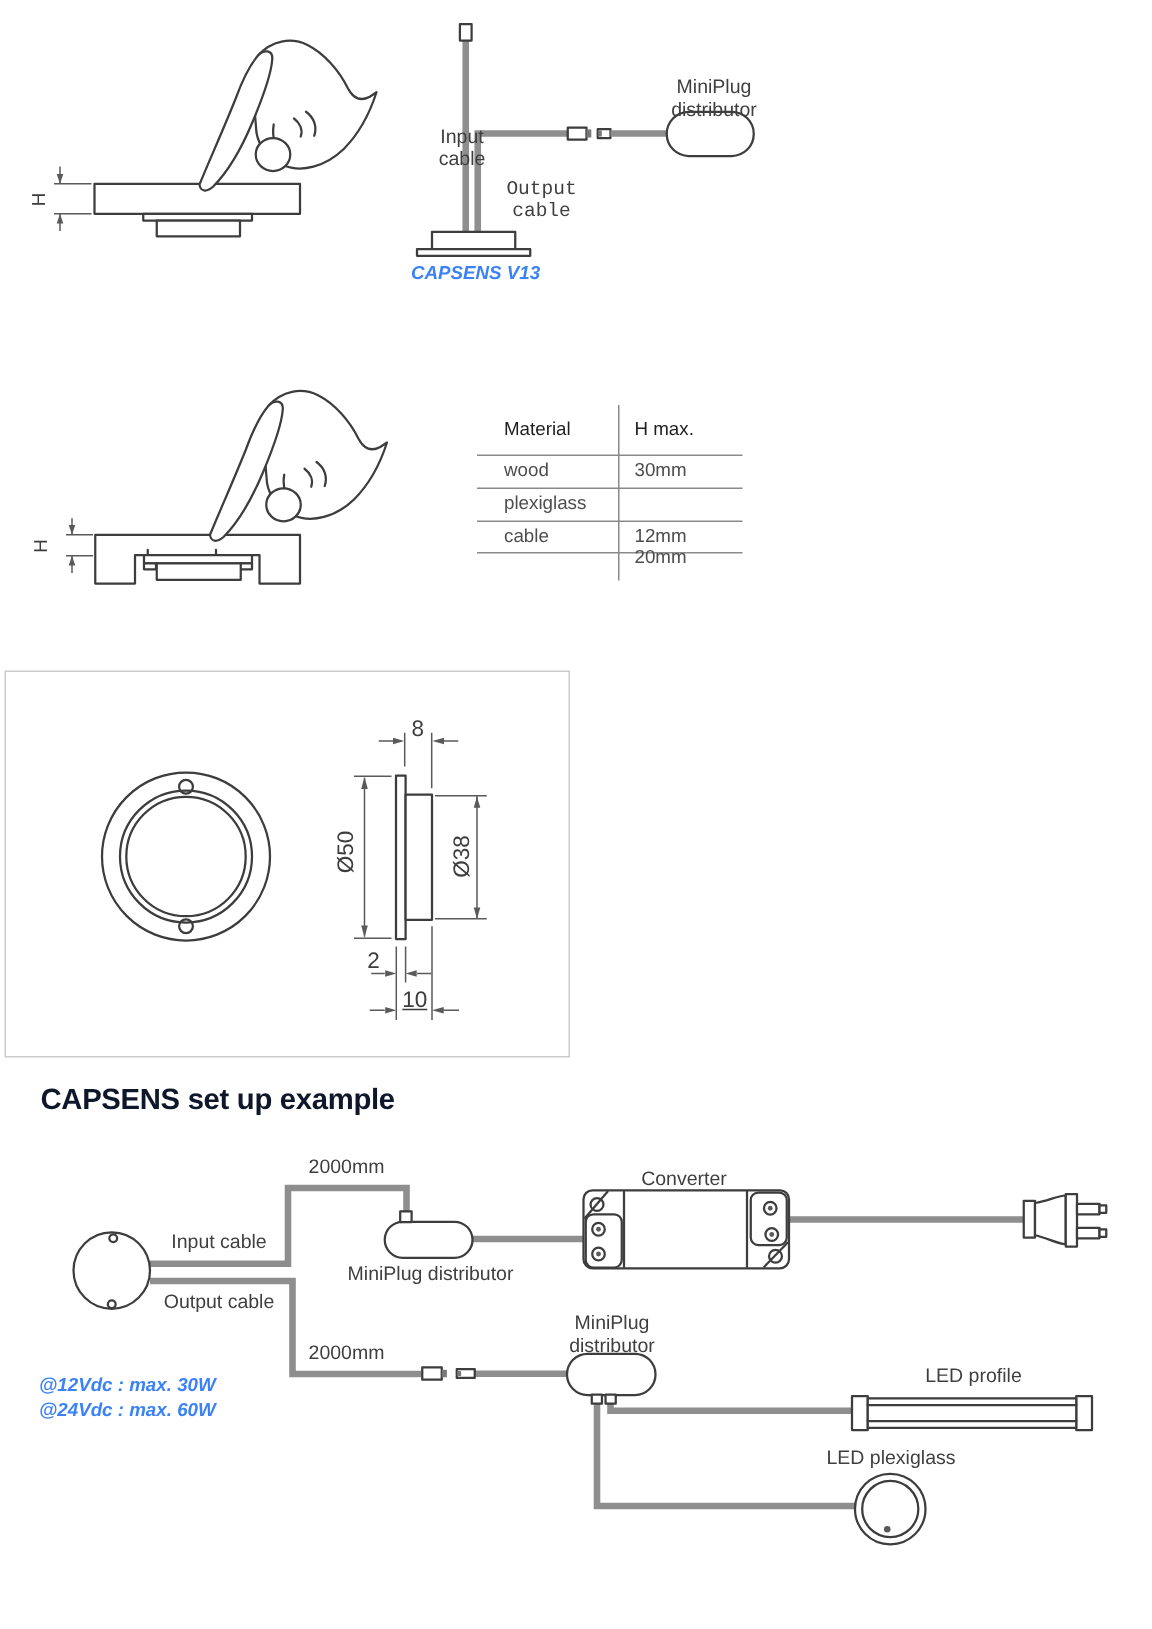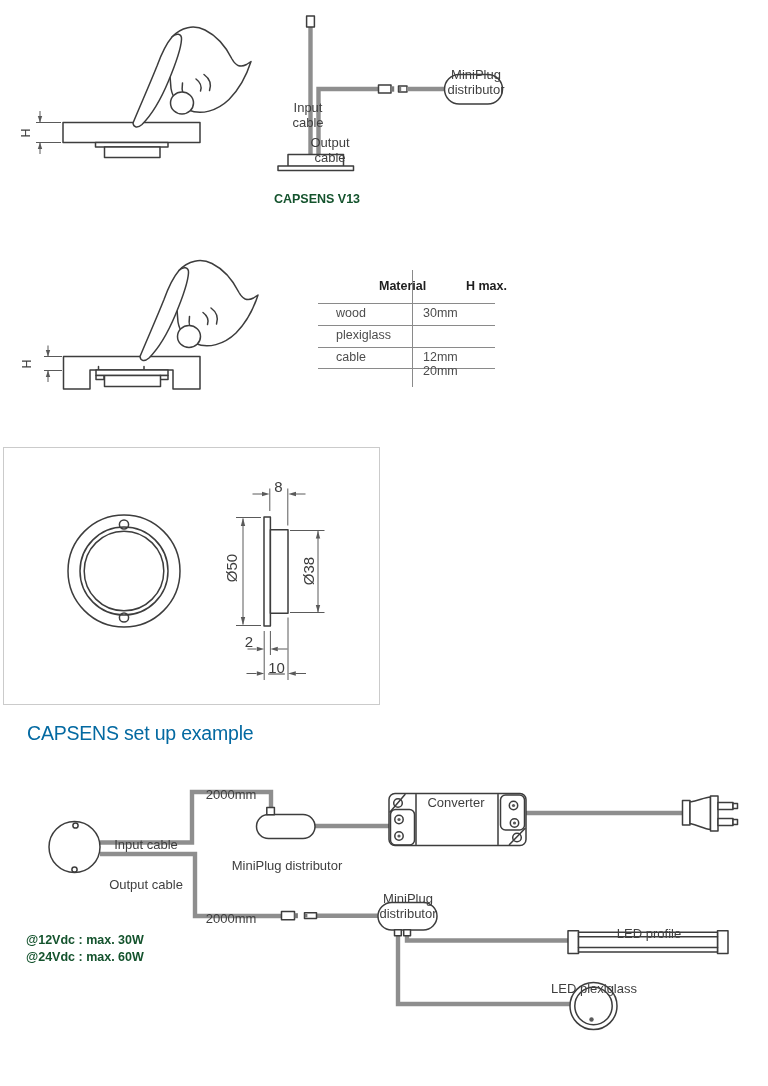--- a/index.html
+++ b/index.html
@@ -6,36 +6,36 @@
   #page{position:relative;width:768px;height:1086px;background:#fff;overflow:hidden;
         font-family:"Liberation Sans","DejaVu Sans",sans-serif;}
   #art{position:absolute;left:0;top:0;}
   .ln{fill:none;stroke:#3d3d3d;stroke-width:1.5;stroke-linecap:round;stroke-linejoin:round;}
   .lf{fill:#ffffff;stroke:#3d3d3d;stroke-width:1.5;stroke-linejoin:round;}
   .cb{fill:none;stroke:#8e8e8e;stroke-width:4.4;stroke-linecap:butt;stroke-linejoin:miter;}
   .dm{fill:none;stroke:#5a5a5a;stroke-width:1;}
   .df{fill:#5a5a5a;stroke:none;}
   .dk{fill:#787878;stroke:none;}
   .lbl{position:absolute;color:#3f3f3f;font-size:13px;line-height:1.12;text-align:center;
-       white-space:pre-line;transform:translateX(-50%);margin-top:17px;}
-  .lbl.bold{font-weight:bold;color:#14532d;}
+       white-space:pre-line;transform:translateX(-50%);}
+  .lbl.bold{font-weight:bold;color:#3b82f6;font-style:italic;}
   .lbl.leftal{transform:none;text-align:left;white-space:nowrap;}
   .dimlbl{position:absolute;color:#3d3d3d;font-size:15px;white-space:nowrap;
           transform:translate(-50%,-50%);}
   .dimlbl.rot{transform:translate(-50%,-50%) rotate(-90deg);}
   .hlbl{position:absolute;color:#3d3d3d;font-size:12.5px;white-space:nowrap;
         transform:translate(-50%,-50%) rotate(-90deg);}
-  .title{position:absolute;font-size:19.5px;font-weight:normal;color:#0369a1;
+  .title{position:absolute;font-size:19.5px;font-weight:bold;color:#0f172a;
          letter-spacing:-0.2px;white-space:nowrap;}
   .specbox{position:absolute;left:3px;top:447px;width:377px;height:258px;
            border:1.5px solid #cbcbcb;box-sizing:border-box;}
   .tbl{position:absolute;left:318px;top:270px;width:177px;height:118px;}
   .tbl-line{position:absolute;background:#8a8a8a;}
   .tbl-txt{position:absolute;font-size:12.5px;color:#4d4d4d;white-space:nowrap;}
-  .tbl-txt.hdr{font-weight:bold;color:#1f1f1f;margin-left:43px;}
+  .tbl-txt.hdr{font-weight:normal;color:#1f1f1f;}
 </style>
 </head>
 <body>
 
 <div id="page">
 
 <svg id="art" width="768" height="1086" viewBox="0 0 768 1086">
   <defs>
     <g id="hand">
       <path class="lf" d="M172,37 C181,27 194,24.5 205,30 C216,35.5 226,47 232,59
@@ -195,21 +195,21 @@
       <circle class="lf" cx="593.5" cy="1006" r="23.5" stroke-width="1.7"></circle>
       <circle class="ln" cx="593.5" cy="1006" r="18.7" stroke-width="1.4"></circle>
       <circle class="df" cx="591.5" cy="1019.5" r="2.2" fill="#3d3d3d"></circle>
     </g>
   </g>
 </svg>
 
 <div class="hlbl" style="left:26px;top:132.5px;">H</div>
 <div class="lbl" style="left:308px;top:84px;">Input
 cable</div>
-<div class="lbl" style="left:330px;top:119px;">Output
+<div class="lbl" style="left:361px;top:119px;font-family:Liberation Mono, monospace;">Output
 cable</div>
 <div class="lbl" style="left:476px;top:51px;">MiniPlug
 distributor</div>
 <div class="lbl bold" style="left:317px;top:175px;font-size:12.5px;">CAPSENS V13</div>
 
 <div class="hlbl" style="left:27px;top:363.5px;">H</div>
 
 <div class="tbl">
   <div class="tbl-line" style="left:94px;top:0;width:1px;height:117px;"></div>
   <div class="tbl-line" style="left:0;top:33px;width:177px;height:1px;"></div>

